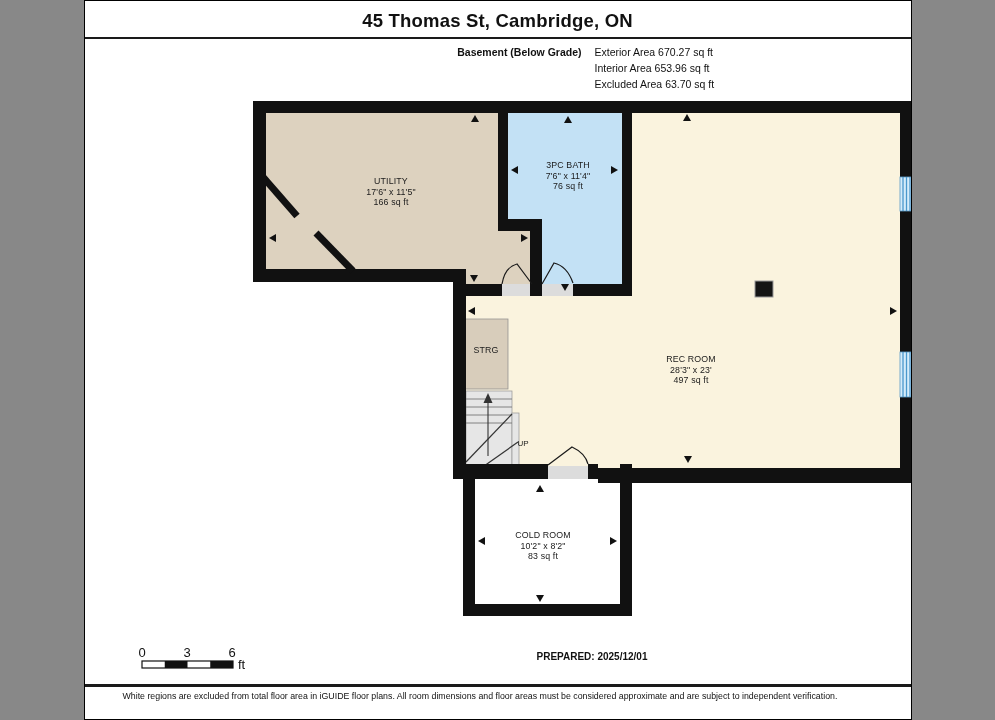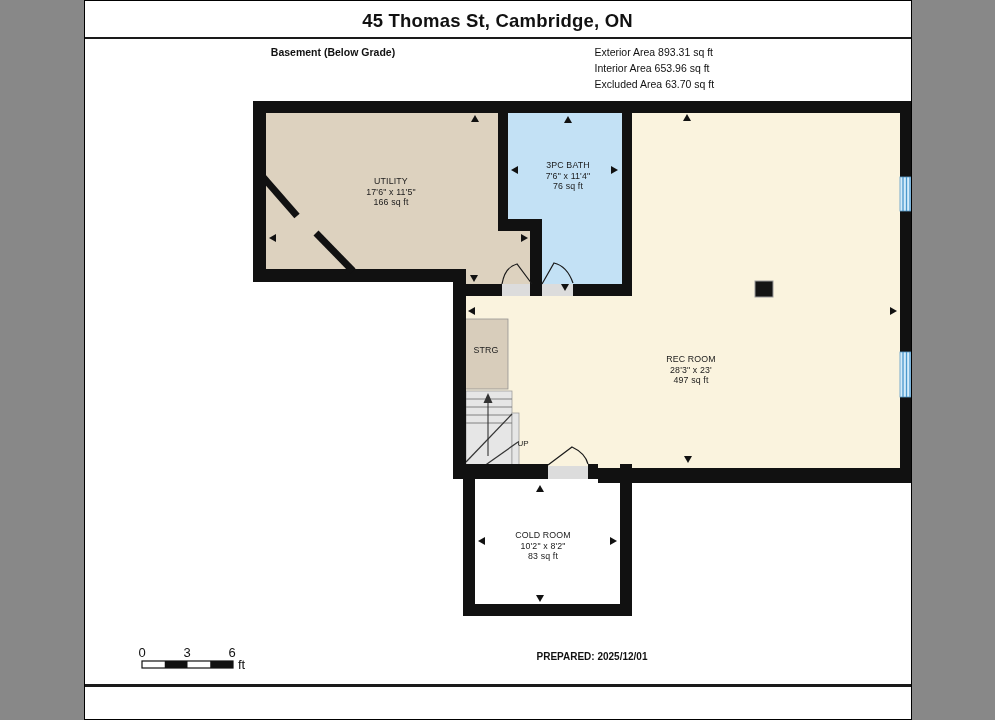--- a/index.html
+++ b/index.html
@@ -6,41 +6,41 @@
   .page{
     position:relative;width:828px;height:720px;background:#ffffff;
     font-family:"Liberation Sans",sans-serif;color:#111;
     border:1.5px solid #000;box-sizing:border-box;overflow:hidden;margin:0 auto;
   }
   .title{position:absolute;top:9px;left:0;width:100%;text-align:center;
     font-size:18.5px;font-weight:bold;letter-spacing:.2px;}
   .rule{position:absolute;left:0;width:100%;background:#1a1a1a;}
   .rule-top{top:36px;height:2px;}
   .rule-bottom{top:683px;height:2.5px;}
-  .floor-label{position:absolute;top:45px;left:0;width:497px;text-align:center;
+  .floor-label{position:absolute;top:45px;left:0;width:497px;text-align:right;
     font-size:10.5px;font-weight:bold;}
   .area-line{position:absolute;left:510px;font-size:10.5px;}
   .a0{top:45px}.a1{top:61px}.a2{top:77px}
   .prepared{position:absolute;left:452px;top:650px;font-size:10px;font-weight:bold;}
   .disclaimer{position:absolute;left:38px;top:690px;font-size:8.8px;color:#111;}
   svg.plan{position:absolute;left:0;top:0;}
   text{font-family:"Liberation Sans",sans-serif;}
   .room-label{font-size:8.8px;fill:#1a1a1a;letter-spacing:.15px;}
   .small-label{font-size:8px;fill:#1a1a1a;}
   .scale-num{font-size:13px;fill:#111;}
 </style>
 </head>
 <body>
 
 <div class="page">
 
   <div class="title">45 Thomas St, Cambridge, ON</div>
   <div class="rule rule-top"></div>
   <div class="floor-label">Basement (Below Grade)</div>
-  <div class="area-line a0">Exterior Area 893.31 sq ft</div>
+  <div class="area-line a0">Exterior Area 670.27 sq ft</div>
   <div class="area-line a1">Interior Area 653.96 sq ft</div>
   <div class="area-line a2">Excluded Area 63.70 sq ft</div>
 
   <svg class="plan" width="995" height="720" viewBox="0 0 995 720">
 
     <path fill="#ddd2bf" d="M181,112 L413,112 L413,230 L445,230 L445,291 L381,291 L381,268 L181,268 Z"></path>
     <path fill="#c3e1f5" d="M423,112 L537,112 L537,291 L453,291 L453,222 L423,222 Z"></path>
     <path fill="#faf3de" d="M381,288 L547,288 L547,112 L815,112 L815,470 L513,470 L513,466 L381,466 Z"></path>
     <rect fill="#ffffff" x="390" y="478" width="145" height="128"></rect>
 
@@ -172,13 +172,14 @@
       <circle cx="916" cy="656" r="20" fill="#fdfdfd" stroke="#cfcfcf" stroke-width="3"></circle>
       <circle cx="916" cy="656" r="16" fill="#b5dcf2"></circle>
       <path d="M928.7,643.3 L919.2,659.2 L912.8,652.8 Z" fill="#f4f4f4" stroke="#aaaaaa" stroke-width="0.7"></path>
       <path d="M903.3,668.7 L919.2,659.2 L912.8,652.8 Z" fill="#d23b30"></path>
       <text x="893" y="679" font-size="9.5" font-weight="bold" fill="#444" transform="rotate(-42 893 679)">N</text>
     </g>
   </svg>
 
   <div class="prepared">PREPARED: 2025/12/01</div>
   <div class="rule rule-bottom"></div>
+  <div class="disclaimer">White regions are excluded from total floor area in iGUIDE floor plans. All room dimensions and floor areas must be considered approximate and are subject to independent verification.</div>
 </div>
 
 </body></html>

